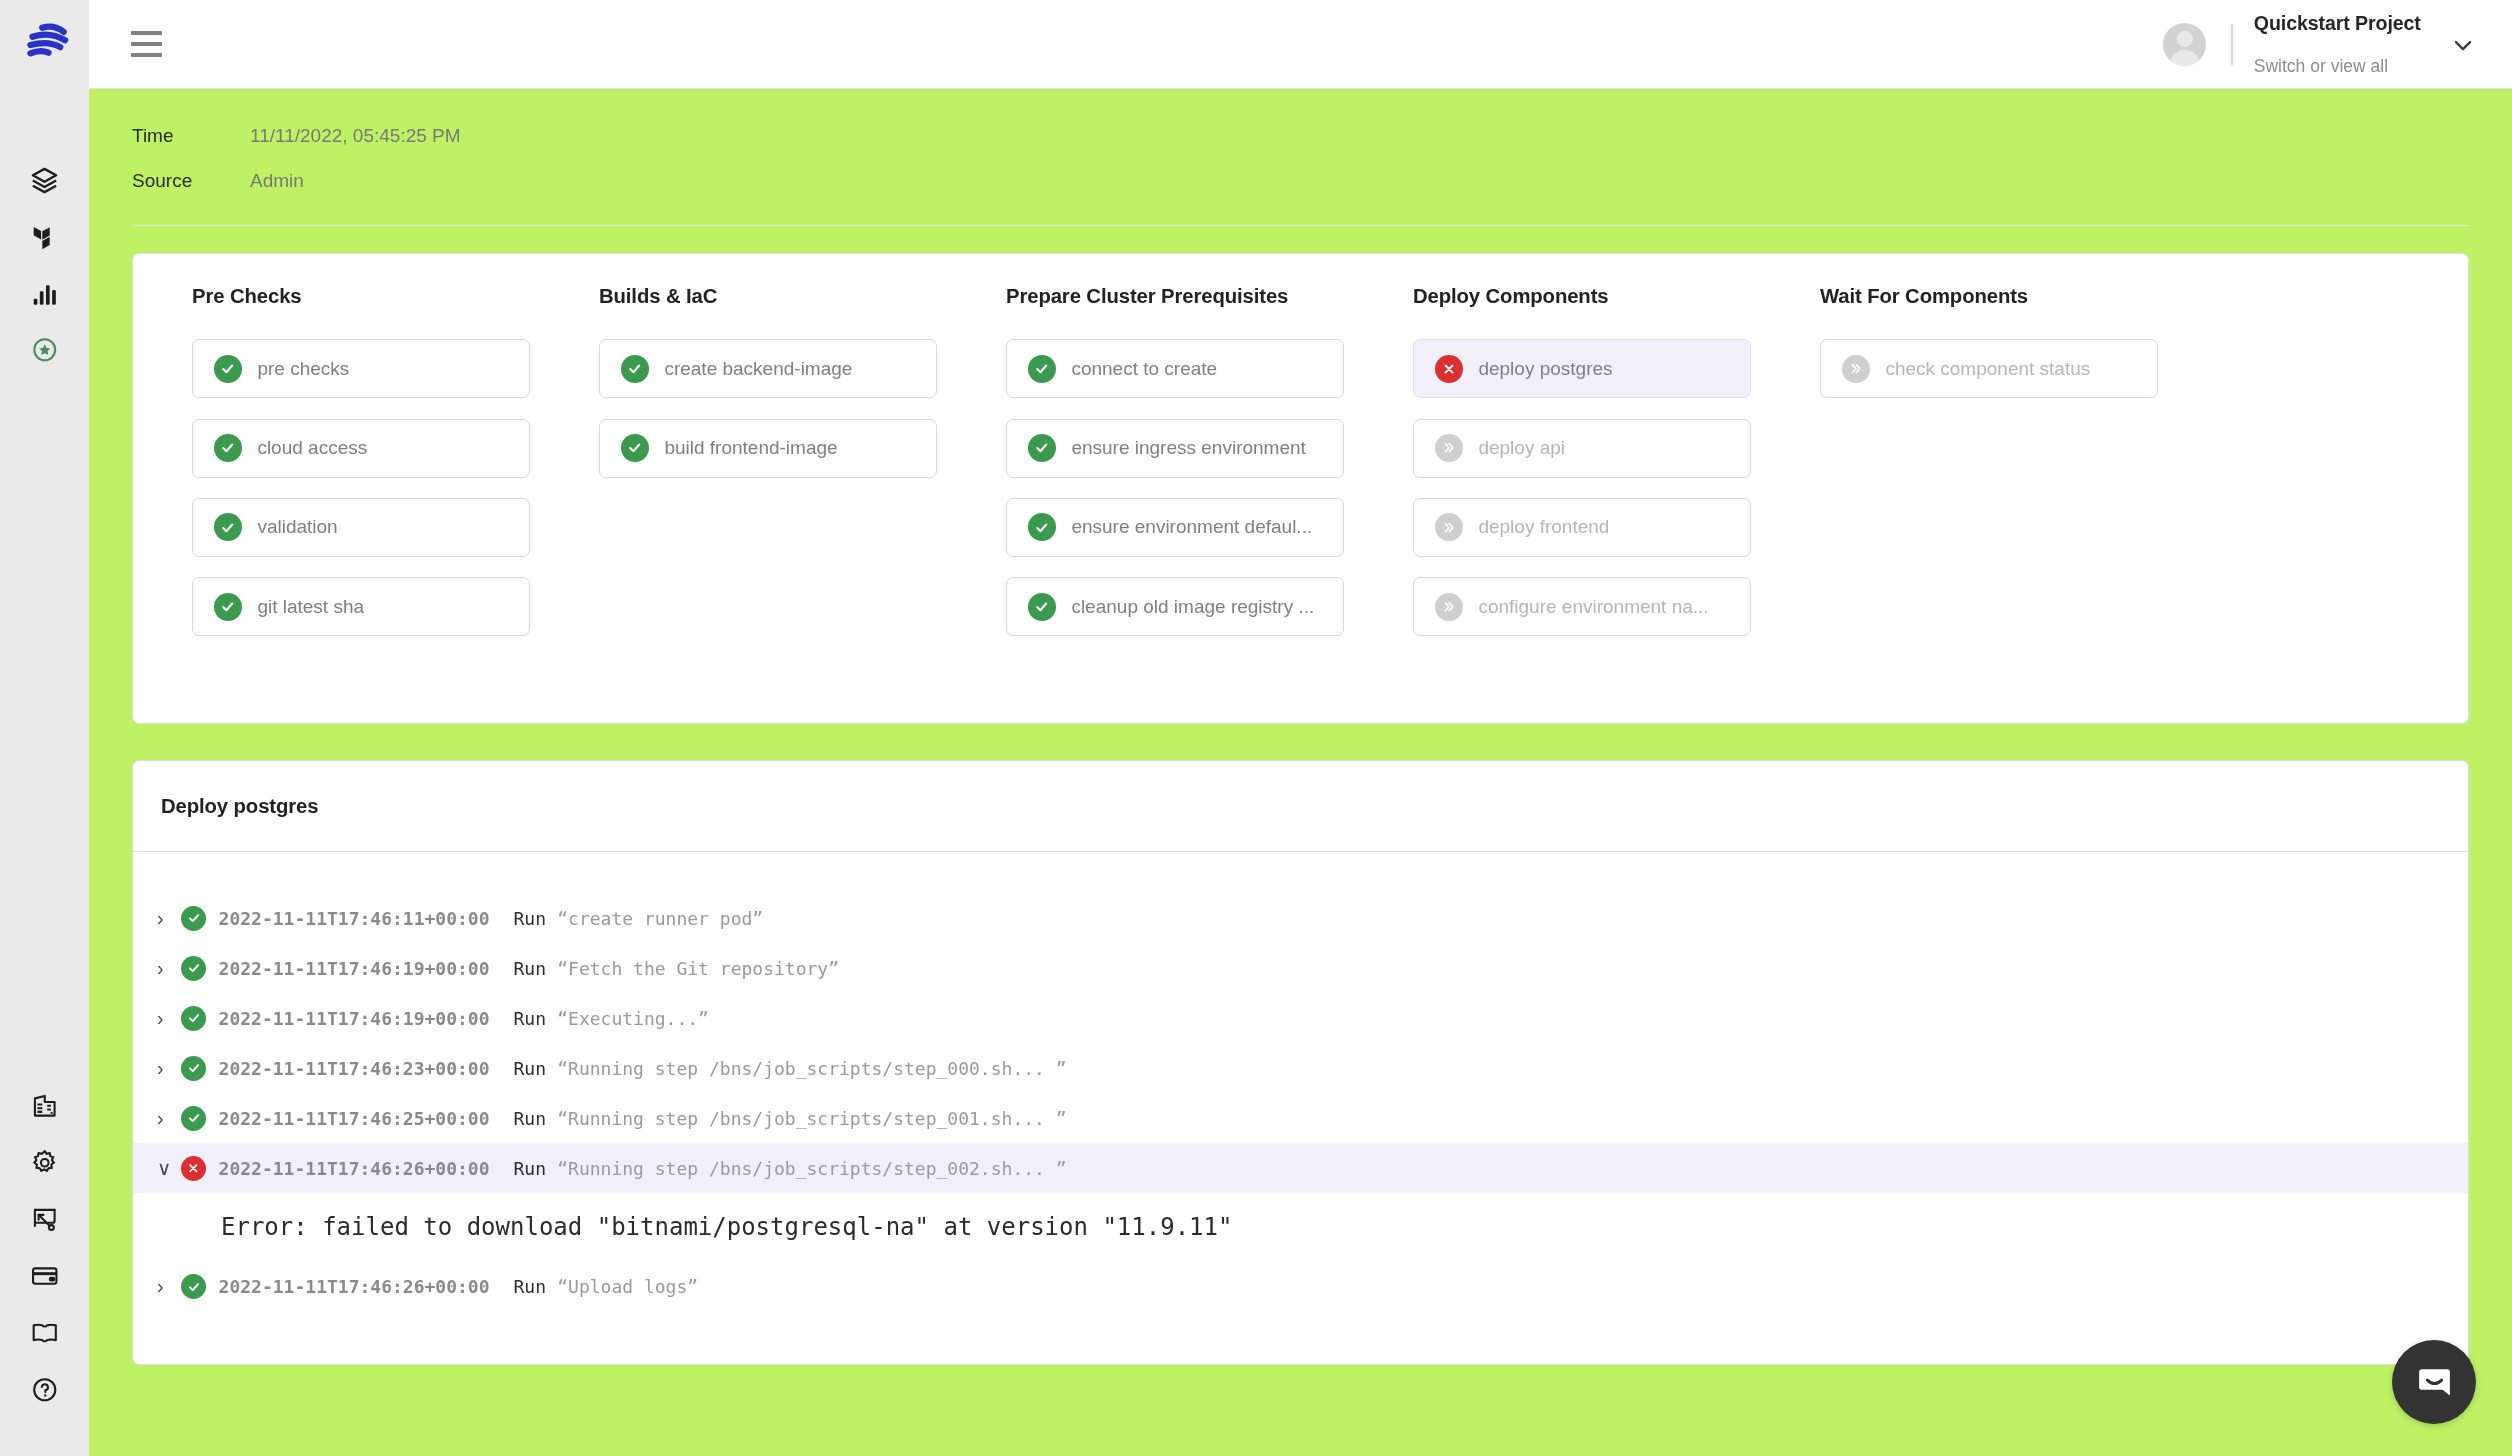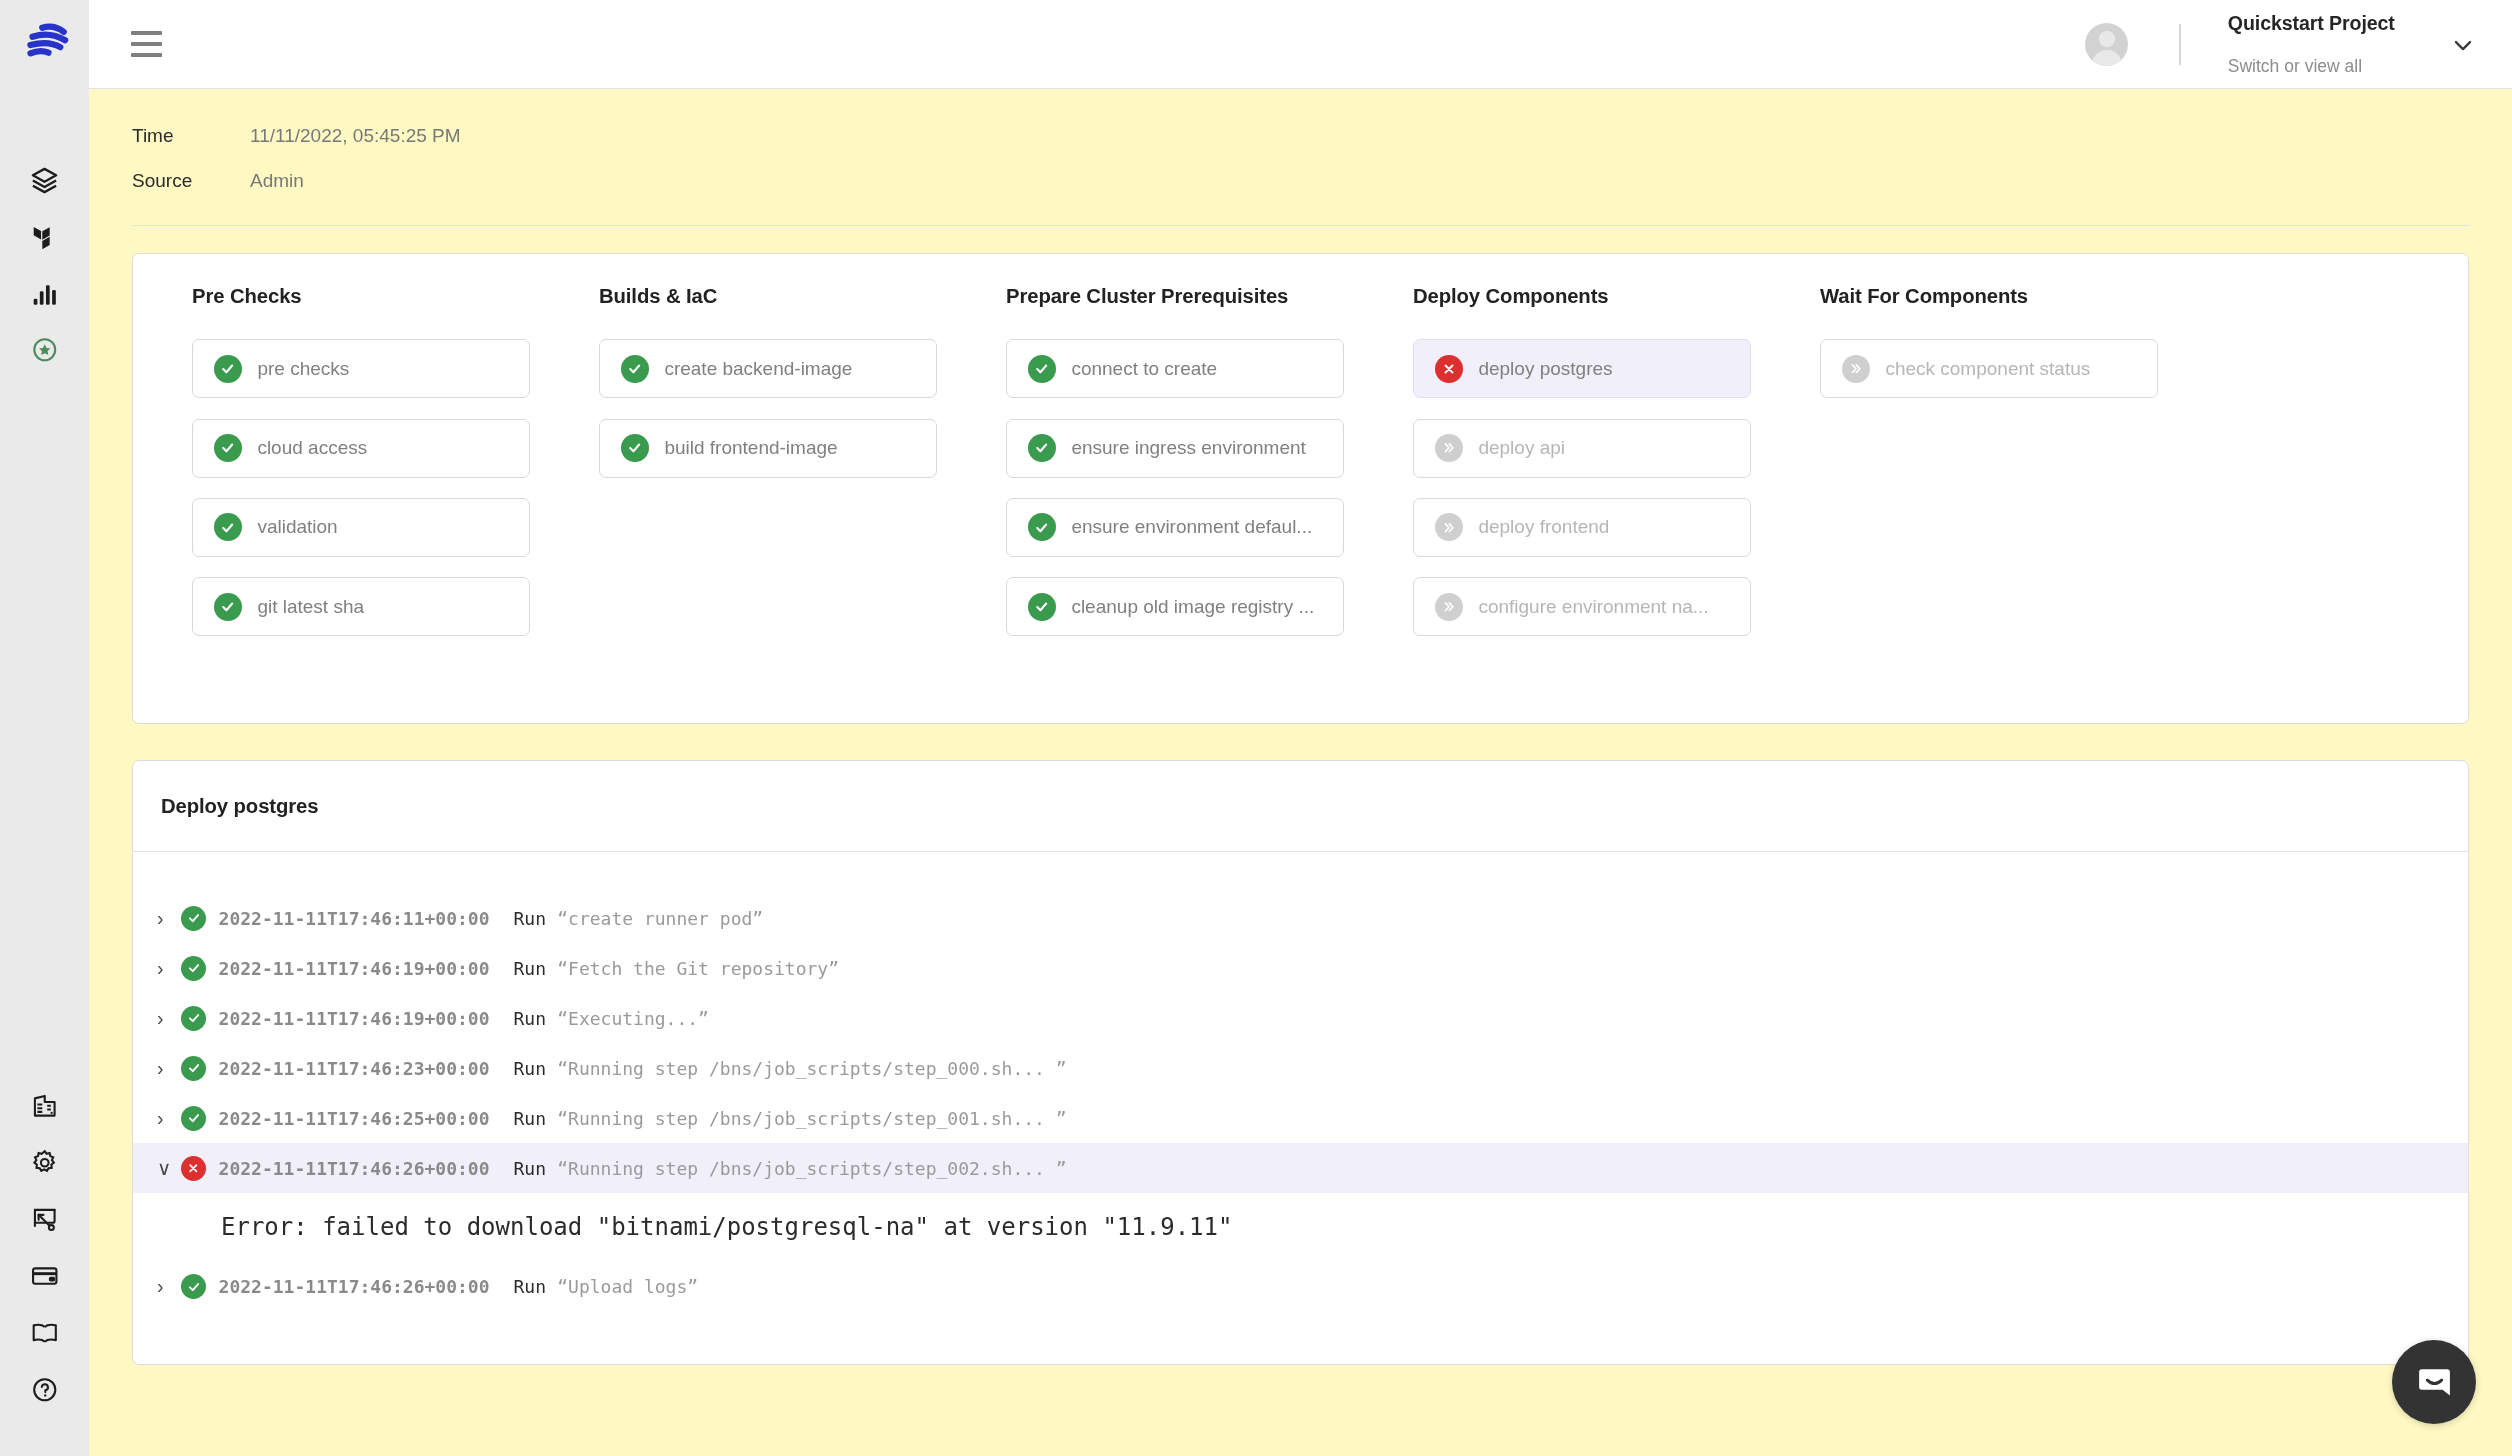--- a/index.html
+++ b/index.html
@@ -76,21 +76,20 @@
     border-radius: 0.7px;
   }
   #project-switcher {
     position: absolute;
     right: 31px;
     top: 0;
     height: 89px;
     display: flex;
     align-items: center;
     cursor: pointer;
-    gap: 26px;
   }
   #avatar {
     width: 43px; height: 43px;
     border-radius: 50%;
     background: #d2d2d2;
     position: relative;
     overflow: hidden;
     flex: none;
   }
   #avatar .head {
@@ -133,21 +132,21 @@
     display: flex; align-items: center;
   }
 
   
   #main {
     position: absolute;
     left: 89px;
     top: 89px;
     width: 2423px;
     height: 1367px;
-    background: #fef9c3;
+    background: #bef264;
     box-sizing: border-box;
     overflow: hidden;
   }
 
   
   #meta {
     padding: 24px 0 0 43px;
   }
   .meta-row {
     display: flex;

